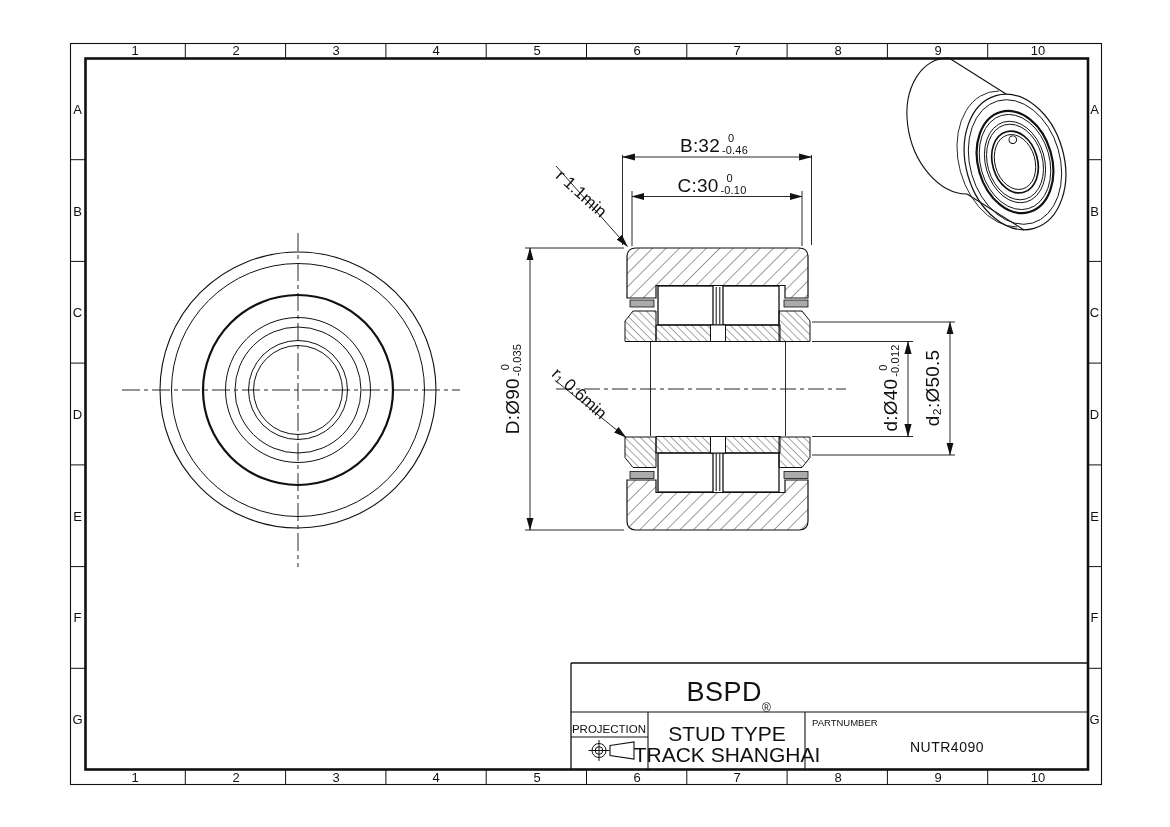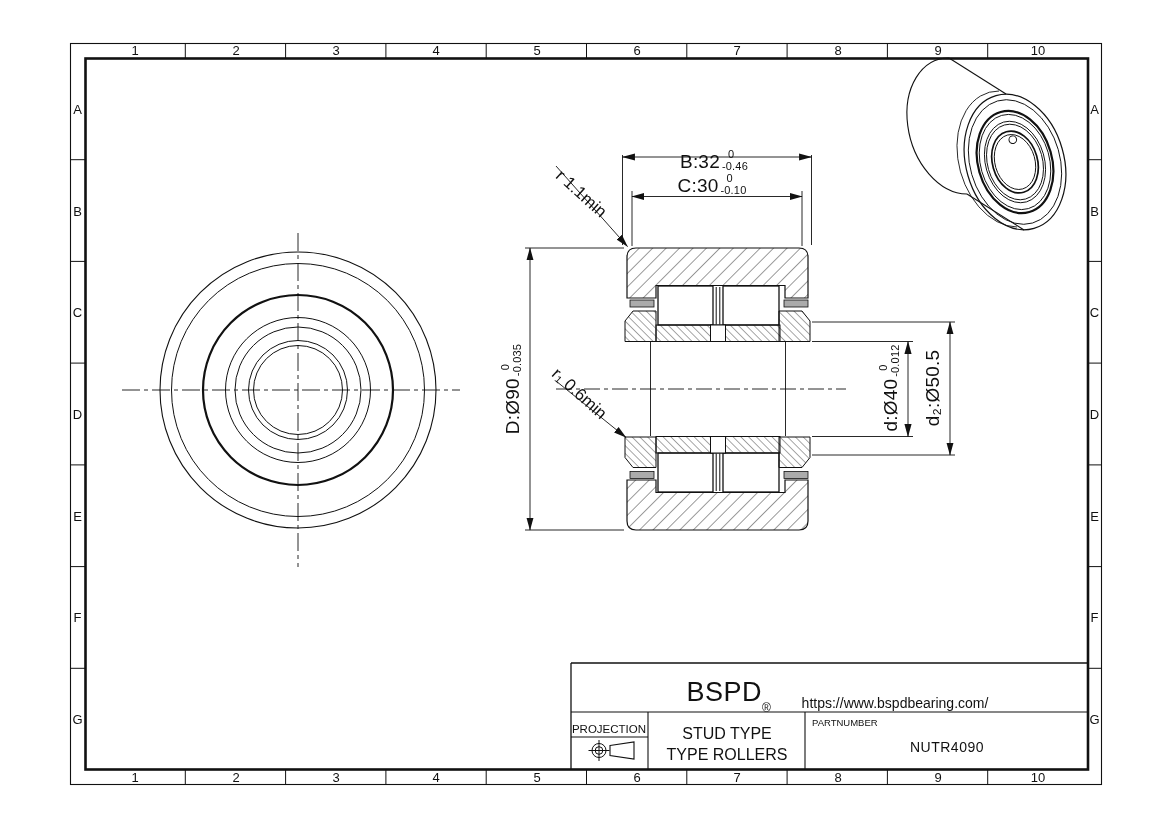--- a/index.html
+++ b/index.html
@@ -18,21 +18,21 @@
   .rot-ccw{transform:rotate(-90deg);}
   .rot-lead{transform:rotate(42deg);}
   .tol{display:inline-flex;flex-direction:column;line-height:1.05;font-size:11px;
        margin-left:2px;text-align:left;transform:translateY(-1px);}
   .tol .u{padding-left:6px;}
   .tb-brand{font-size:27px;letter-spacing:0.5px;align-items:flex-end;}
   .tb-brand sup{font-size:12px;vertical-align:super;line-height:0;}
   .tb-company{font-size:14px;}
   .tb-web{font-size:14px;}
   .tb-proj{font-size:11.5px;}
-  .tb-prod{font-size:16px;}
+  .tb-prod{font-size:21px;}
   .tb-pnlab{font-size:9.5px;justify-content:flex-start;}
   .tb-pn{font-size:14px;letter-spacing:0.5px;}
 </style>
 </head>
 <body>
 
 <div class="stage">
 
   <svg width="1170" height="827" viewBox="0 0 1170 827">
     <defs>
@@ -201,21 +201,21 @@
       <g stroke-width="1">
         <circle cx="599" cy="750.5" r="7"></circle>
         <circle cx="599" cy="750.5" r="3.8"></circle>
         <line x1="588.5" y1="750.5" x2="609.5" y2="750.5"></line>
         <line x1="599" y1="740" x2="599" y2="761"></line>
         <path d="M610,745.5 L634,742 L634,759 L610,755.5 Z" stroke-width="1.1"></path>
       </g>
     </g>
   </svg>
 
-  <div class="lbl dim" style="left:634px;top:150px;width:160px;height:24px;">
+  <div class="lbl dim" style="left:634px;top:134px;width:160px;height:24px;">
     <span>B:32</span>
     <span class="tol">
       <span class="u">0</span>
       <span class="l">-0.46</span>
     </span>
   </div>
   <div class="lbl dim" style="left:632px;top:174px;width:160px;height:24px;">
     <span>C:30</span>
     <span class="tol">
       <span class="u">0</span>
@@ -243,24 +243,23 @@
     <span>r 1.1min</span>
   </div>
   <div class="lbl dim-small rot-lead" style="left:524px;top:384px;width:110px;height:20px;">
     <span>r₁ 0.6min</span>
   </div>
 
   <div class="lbl tb-brand" style="left:649px;top:668px;width:160px;height:40px;">
     <span>BSPD</span>
       <sup>®</sup>
   </div>
-  <div class="lbl tb-web" style="left:765px;top:695px;width:260px;height:16px;">https://www.bspdbearing.com/</div>
   <div class="lbl tb-proj" style="left:569px;top:722px;width:80px;height:14px;">PROJECTION</div>
   <div class="lbl tb-prod" style="left:652px;top:725px;width:150px;height:18px;">STUD TYPE</div>
-  <div class="lbl tb-prod" style="left:652px;top:746px;width:150px;height:18px;">TYPE ROLLERS</div>
+  <div class="lbl tb-prod" style="left:652px;top:746px;width:150px;height:18px;">TRACK SHANGHAI</div>
   <div class="lbl tb-pnlab" style="left:812px;top:716px;width:120px;height:12px;">PARTNUMBER</div>
   <div class="lbl tb-pn" style="left:857px;top:735px;width:180px;height:24px;">NUTR4090</div>
 
   <div id="grid-labels">
       <div class="lbl grid-lbl" style="left: 123px; top: 43.5px; width: 24px; height: 14px;">1</div>
       <div class="lbl grid-lbl" style="left: 123px; top: 770.5px; width: 24px; height: 14px;">1</div>
       <div class="lbl grid-lbl" style="left: 224px; top: 43.5px; width: 24px; height: 14px;">2</div>
       <div class="lbl grid-lbl" style="left: 224px; top: 770.5px; width: 24px; height: 14px;">2</div>
       <div class="lbl grid-lbl" style="left: 324px; top: 43.5px; width: 24px; height: 14px;">3</div>
       <div class="lbl grid-lbl" style="left: 324px; top: 770.5px; width: 24px; height: 14px;">3</div>

